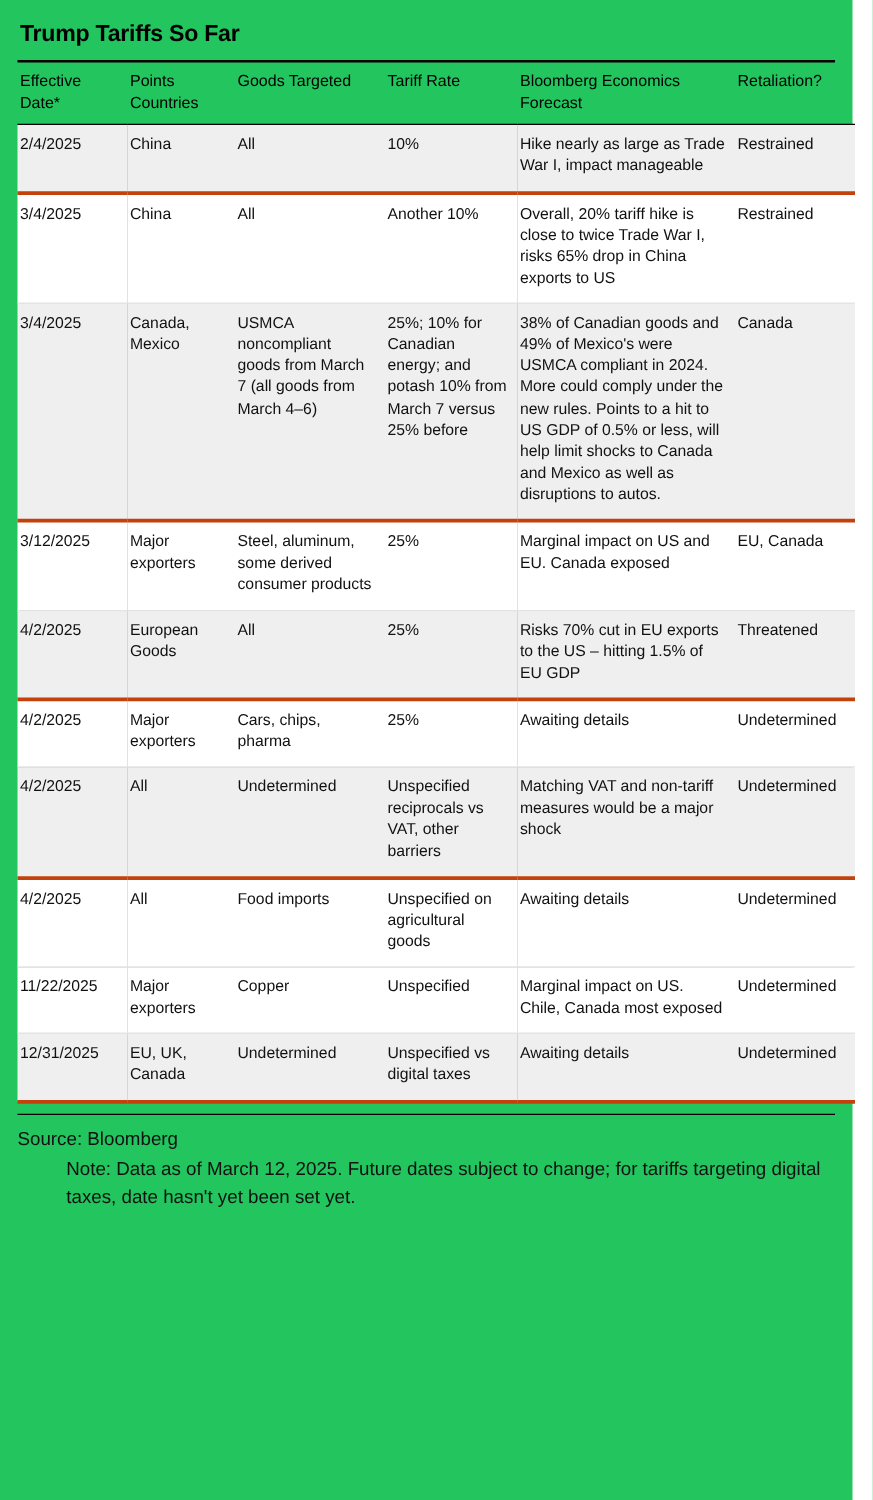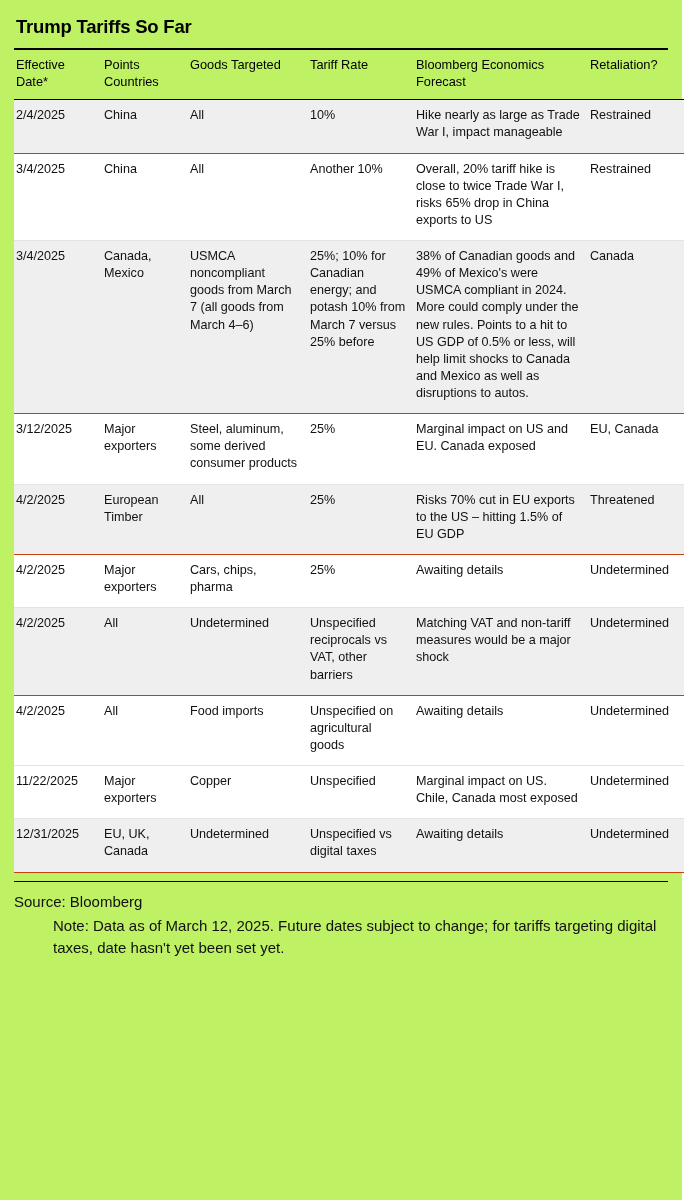--- a/index.html
+++ b/index.html
@@ -11,21 +11,21 @@
   body {
     width: 698px;
     font-family: "Liberation Sans", sans-serif;
     color: #000000;
     -webkit-font-smoothing: antialiased;
   }
   .page {
     width: 682px;
     min-height: 1200px;
     padding: 14px 14px 0 14px;
-    background: #bef264;
+    background: #22c55e;
     position: relative;
   }
   .title {
     font-size: 18.5px;
     font-weight: bold;
     letter-spacing: -0.2px;
     margin: 2px 0 0 2px;
     color: #000000;
   }
   .rule {
@@ -58,21 +58,21 @@
   }
   table.tariffs tbody td {
     vertical-align: top;
     padding: 7px 8px 11px 2px;
     line-height: 1.36;
     color: #111111;
     border-bottom: 1px solid #e3e3e3;
   }
   table.tariffs tbody tr.shade td {
     background: #efefef;
-    border-bottom: 1px solid #c2410c;
+    border-bottom: 3px solid #c2410c;
   }
   table.tariffs tbody tr.plain td {
     background: #ffffff;
   }
   .footer {
     margin-top: 8px;
     padding-top: 9px;
     border-top: 1.5px solid #000000;
     font-size: 15px;
     line-height: 1.45;
@@ -139,21 +139,21 @@
       <tr class="plain">
         <td>3/12/2025</td>
         <td>Major exporters</td>
         <td>Steel, aluminum, some derived consumer products</td>
         <td>25%</td>
         <td>Marginal impact on US and EU. Canada exposed</td>
         <td>EU, Canada</td>
       </tr>
       <tr class="shade">
         <td>4/2/2025</td>
-        <td>European Timber</td>
+        <td>European Goods</td>
         <td>All</td>
         <td>25%</td>
         <td>Risks 70% cut in EU exports to the US – hitting 1.5% of EU GDP</td>
         <td>Threatened</td>
       </tr>
       <tr class="plain">
         <td>4/2/2025</td>
         <td>Major exporters</td>
         <td>Cars, chips, pharma</td>
         <td>25%</td>

